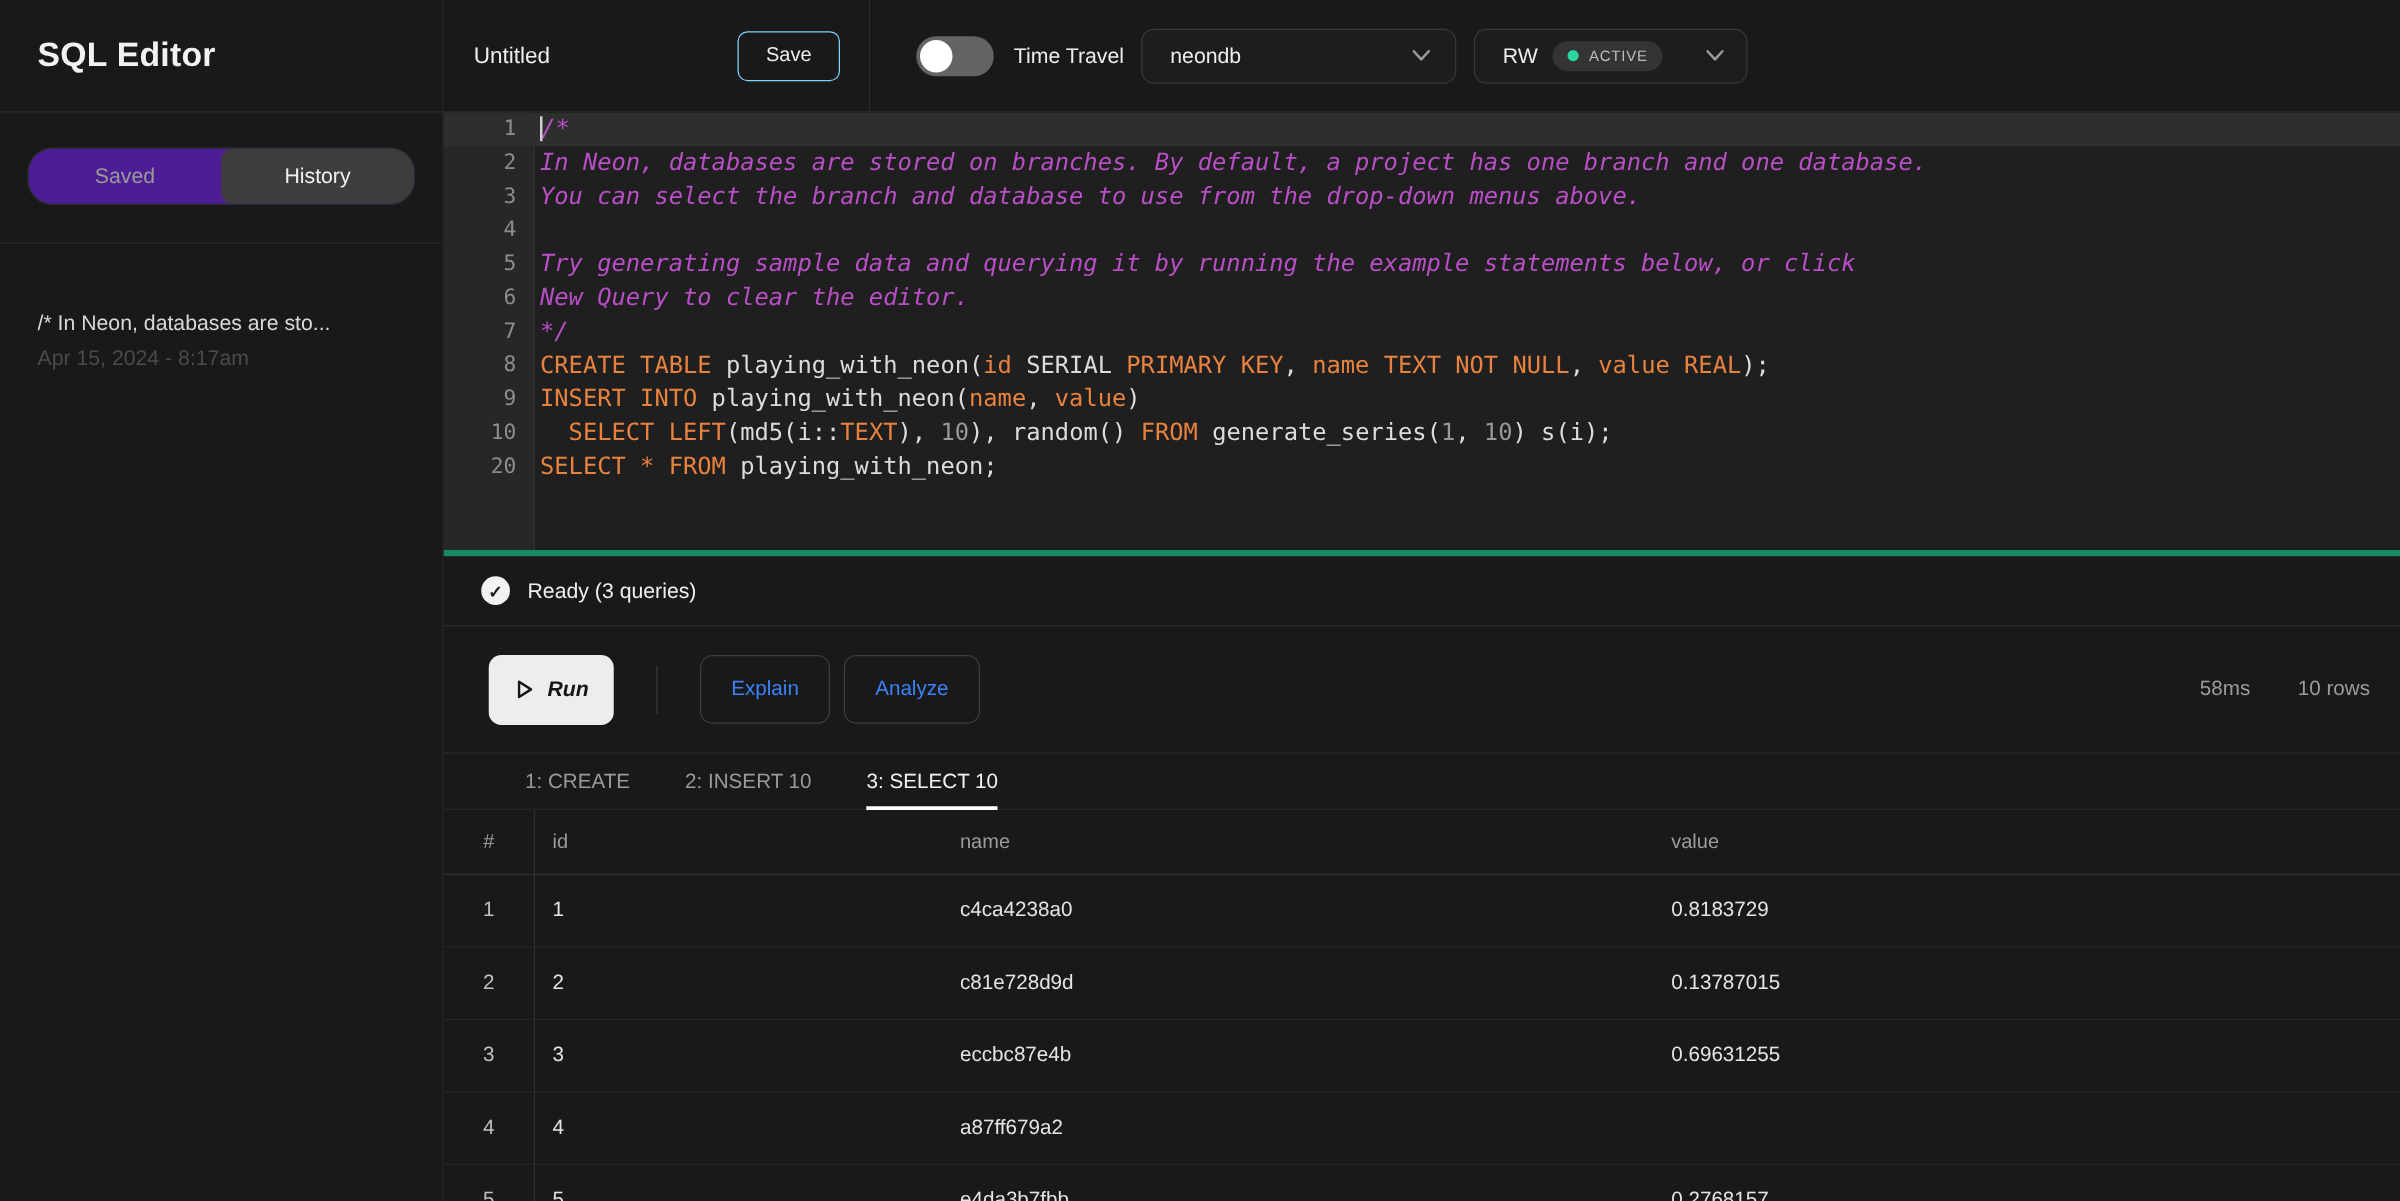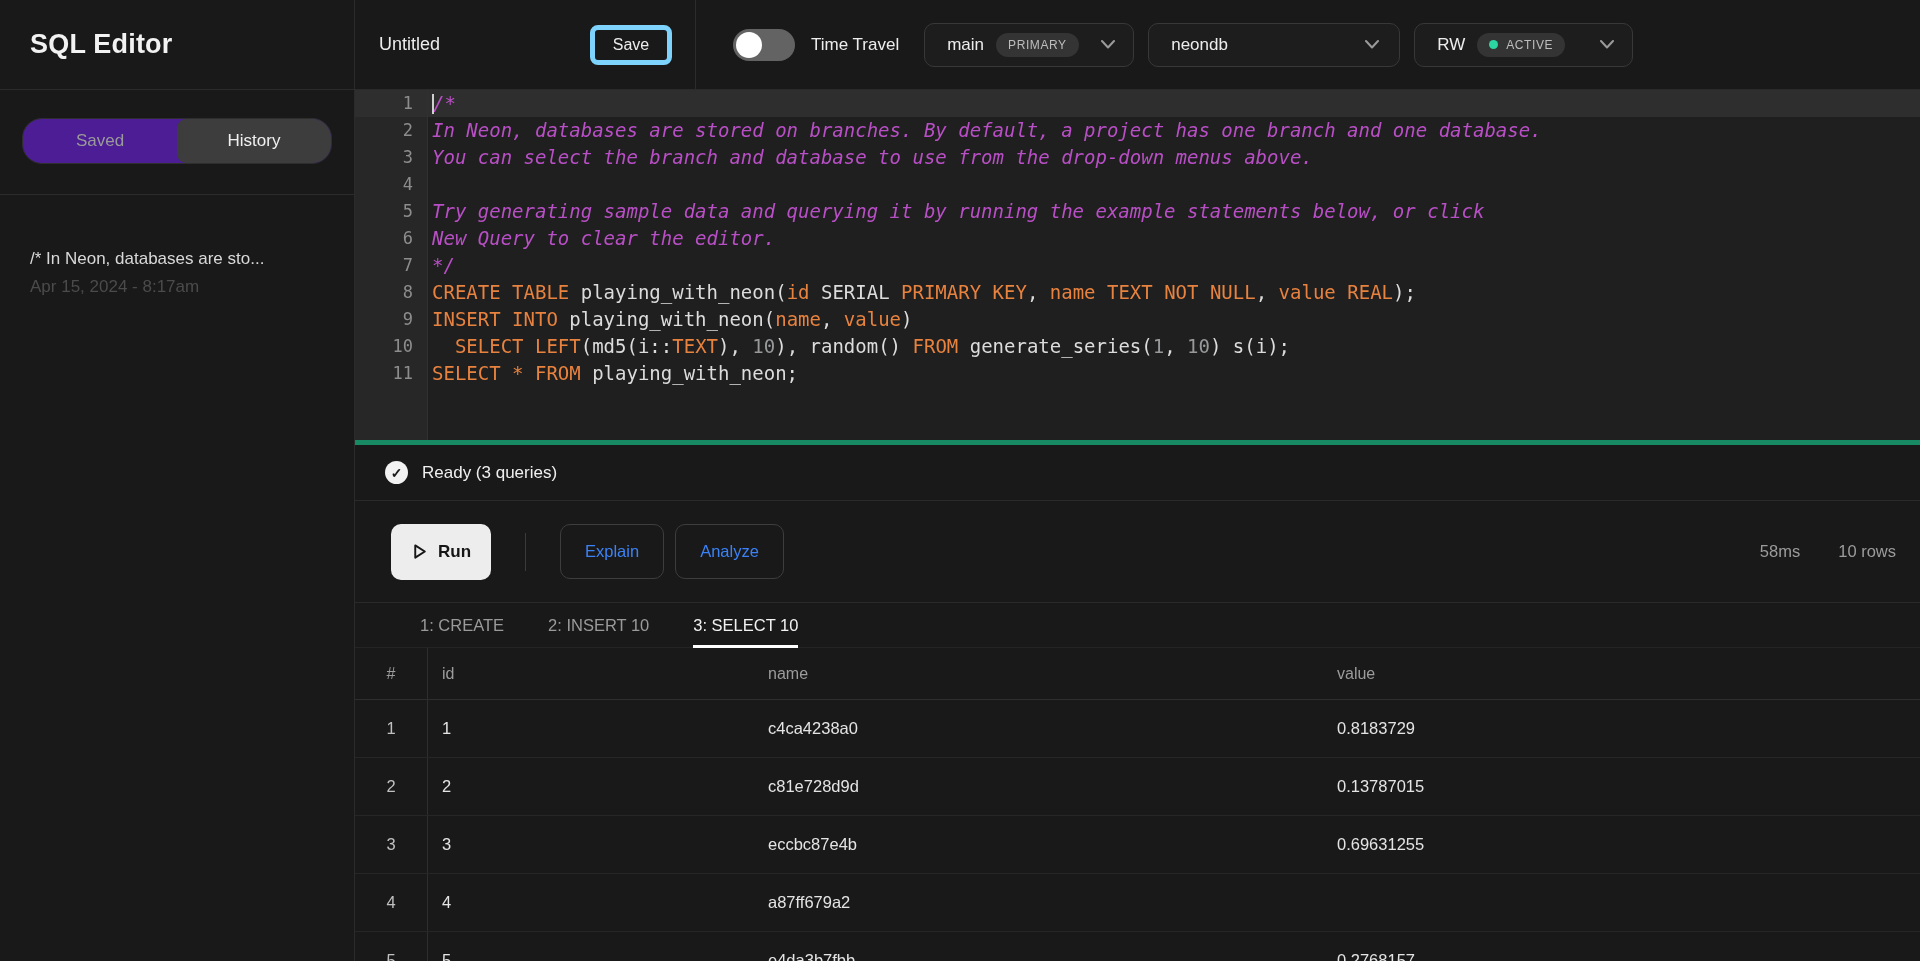--- a/index.html
+++ b/index.html
@@ -25,21 +25,21 @@
   .history-item-date { font-size:17px; color:#4b4b4b; margin-top:8px; }
 
   
   .main { flex:1; display:flex; flex-direction:column; background:#191919; }
 
   
   .topbar { height:90px; min-height:90px; display:flex; align-items:center;
             border-bottom:1px solid #2b2b2b; background:#191919; }
   .query-name { margin-left:24px; font-size:18px; color:#ededed; }
   .save-btn { margin-left:150px; width:82px; height:40px; background:transparent;
-              border:5px solid #7dd3fc; border-radius:8px; color:#ededed; font-size:16px;
+              border:1px solid #7dd3fc; border-radius:8px; color:#ededed; font-size:16px;
               font-family:inherit; cursor:pointer; }
   .tb-divider { width:1px; height:90px; background:#2b2b2b; margin-left:23px; }
   .toggle { margin-left:37px; width:62px; height:32px; border-radius:16px; background:#636363;
             position:relative; cursor:pointer; }
   .toggle-knob { position:absolute; left:3px; top:3px; width:26px; height:26px;
                  border-radius:50%; background:#ffffff; }
   .toggle-label { margin-left:16px; font-size:17px; color:#ededed; }
   .dropdown { height:44px; border:1px solid #383838; border-radius:10px; background:#1d1d1d;
               display:flex; align-items:center; cursor:pointer; }
   .dd-branch { margin-left:25px; width:210px; padding:0 18px 0 22px; }
@@ -76,21 +76,21 @@
   .check-icon { width:23px; height:23px; border-radius:50%; background:#f2f2f2; color:#1a1a1a;
                 display:flex; align-items:center; justify-content:center; font-size:14px;
                 font-weight:700; }
   .ready-label { margin-left:14px; font-size:17px; color:#efefef; }
 
   
   .actions-row { height:102px; min-height:102px; display:flex; align-items:center;
                  padding:0 24px 0 36px; border-bottom:1px solid #2a2a2a; }
   .run-btn { width:100px; height:56px; background:#ededed; color:#161616; border:none;
              border-radius:10px; font-size:17px; font-weight:600; font-family:inherit;
-             display:flex; align-items:center; justify-content:center; gap:10px; cursor:pointer; }
+             display:flex; align-items:center; justify-content:center; gap:10px; cursor:pointer;font-style:italic; }
   .actions-divider { width:1px; height:38px; background:#3a3a3a; margin-left:34px; }
   .ghost-btn { height:55px; padding:0 24px; background:transparent; border:1px solid #3d3d3d;
                border-radius:10px; color:#3b82f6; font-size:16.5px; font-family:inherit;
                cursor:pointer; }
   .explain-btn { margin-left:34px; }
   .analyze-btn { margin-left:11px; }
   .metrics { margin-left:auto; display:flex; gap:38px; }
   .metric { font-size:16.5px; color:#9c9c9c; }
 
   
@@ -141,29 +141,20 @@
 
     <div class="topbar">
       <div class="query-name">Untitled</div>
       <button class="save-btn">Save</button>
       <div class="tb-divider"></div>
       <div class="toggle">
         <div class="toggle-knob"></div>
       </div>
       <div class="toggle-label">Time Travel</div>
 
-      <div class="dropdown dd-branch">
-        <span class="dd-label">main</span>
-        <span class="badge">PRIMARY</span>
-        <span class="chevron">
-          <svg width="14" height="9" viewBox="0 0 14 9">
-              <path d="M1 1 L7 7.5 L13 1" fill="none" stroke="#9a9a9a" stroke-width="2" stroke-linecap="round" stroke-linejoin="round"></path>
-            </svg>
-        </span>
-      </div>
 
       <div class="dropdown dd-database">
         <span class="dd-label">neondb</span>
         <span class="chevron">
           <svg width="14" height="9" viewBox="0 0 14 9">
               <path d="M1 1 L7 7.5 L13 1" fill="none" stroke="#9a9a9a" stroke-width="2" stroke-linecap="round" stroke-linejoin="round"></path>
             </svg>
         </span>
       </div>
 
@@ -186,21 +177,21 @@
           <div class="gutter-line hl">1</div>
           <div class="gutter-line">2</div>
           <div class="gutter-line">3</div>
           <div class="gutter-line">4</div>
           <div class="gutter-line">5</div>
           <div class="gutter-line">6</div>
           <div class="gutter-line">7</div>
           <div class="gutter-line">8</div>
           <div class="gutter-line">9</div>
           <div class="gutter-line">10</div>
-          <div class="gutter-line">11</div>
+          <div class="gutter-line">20</div>
         </div>
       <div class="code">
           <div class="code-line hl"><span class="cursor"></span><span class="tok-cm">/*</span></div>
           <div class="code-line"><span class="tok-cm">In Neon, databases are stored on branches. By default, a project has one branch and one database.</span></div>
           <div class="code-line"><span class="tok-cm">You can select the branch and database to use from the drop-down menus above.</span></div>
           <div class="code-line"></div>
           <div class="code-line"><span class="tok-cm">Try generating sample data and querying it by running the example statements below, or click</span></div>
           <div class="code-line"><span class="tok-cm">New Query to clear the editor.</span></div>
           <div class="code-line"><span class="tok-cm">*/</span></div>
           <div class="code-line"><span class="tok-kw">CREATE TABLE</span><span class="tok-pl"> playing_with_neon(</span><span class="tok-kw">id</span><span class="tok-pl"> SERIAL </span><span class="tok-kw">PRIMARY KEY</span><span class="tok-pl">, </span><span class="tok-kw">name</span><span class="tok-pl"> </span><span class="tok-kw">TEXT NOT NULL</span><span class="tok-pl">, </span><span class="tok-kw">value</span><span class="tok-pl"> </span><span class="tok-kw">REAL</span><span class="tok-pl">);</span></div>

